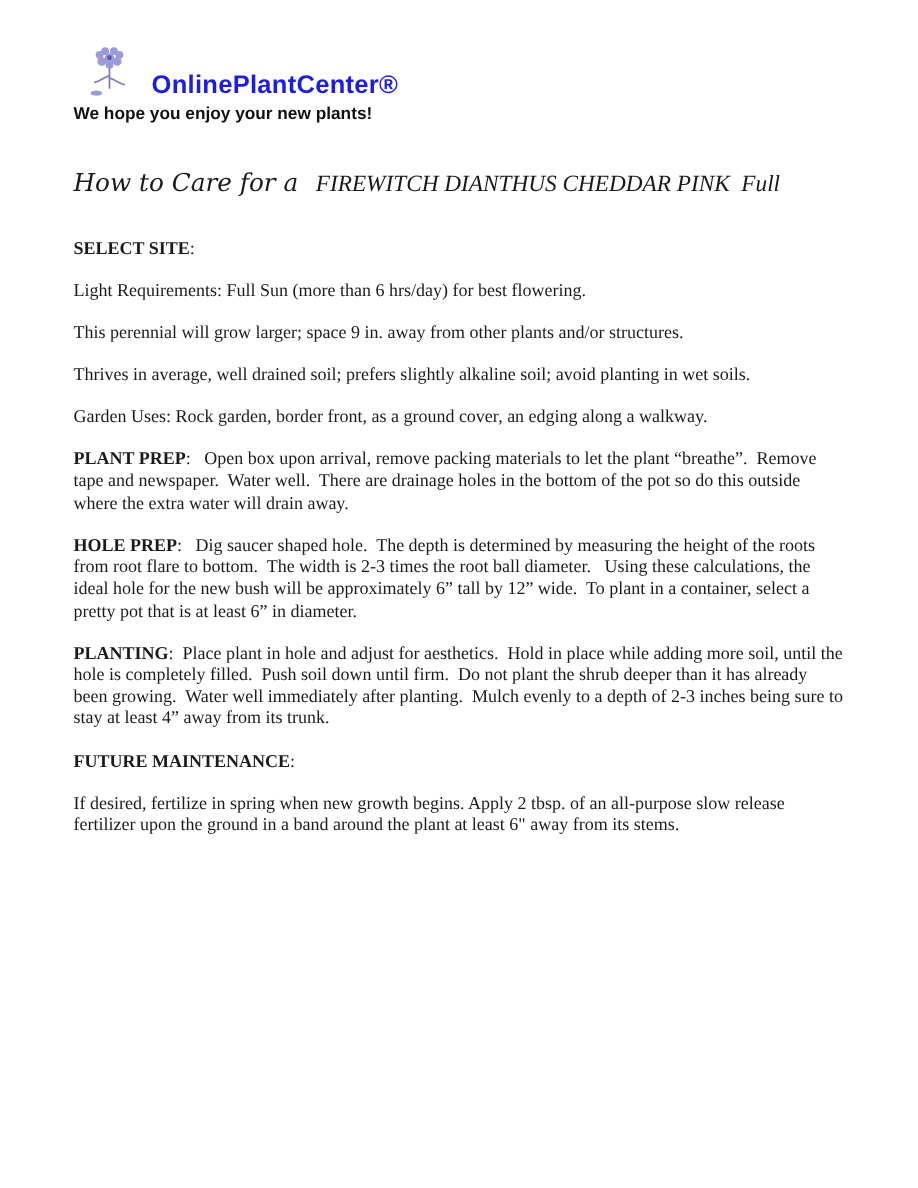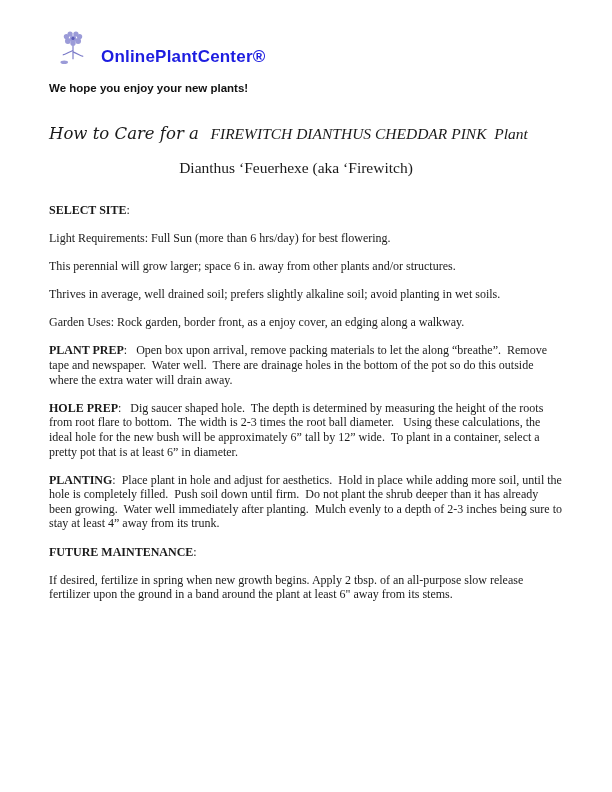--- a/index.html
+++ b/index.html
@@ -26,21 +26,21 @@
     color: #1d1de0;
     margin-left: 10px;
     letter-spacing: 0.2px;
     padding-bottom: 1px;
   }
   .tagline {
     font-family: "Liberation Sans", sans-serif;
     font-size: 11.5px;
     font-weight: bold;
     color: #111111;
-    margin-top: 14px;
+    margin-top: 2px;
   }
 
   
   .title-block { margin-top: 30px; }
   .title-line1 { font-size: 15.5px; white-space: pre-wrap; }
   .script {
     font-family: "DejaVu Serif", serif;
     font-style: italic;
     font-size: 16.5px;
     text-align: right;
@@ -104,38 +104,37 @@
         <circle cx="12" cy="5.8" r="1.1" fill="#5a5ab8"></circle>
       </svg>
       <div class="brand">OnlinePlantCenter®</div>
     </div>
     <div class="tagline">We hope you enjoy your new plants!</div>
   </div>
 
   <div class="content">
 
     <div class="title-block">
-      <div class="title-line1"><span class="script">How to Care for a</span><span>   </span><span class="plant-name">FIREWITCH DIANTHUS CHEDDAR PINK</span><span>  </span><span class="plant-name">Plant</span></div>
-      <div class="subtitle">Dianthus ‘Feuerhexe (aka ‘Firewitch)</div>
+      <div class="title-line1"><span class="script">How to Care for a</span><span>   </span><span class="plant-name">FIREWITCH DIANTHUS CHEDDAR PINK</span><span>  </span><span class="plant-name">Full</span></div>
     </div>
 
     <div class="body-text">
 
       <p class="para"><span class="lead">SELECT SITE</span><span>:</span></p>
 
       <p class="para">Light Requirements: Full Sun (more than 6 hrs/day) for best flowering.</p>
 
-      <p class="para">This perennial will grow larger; space 6 in. away from other plants and/or structures.</p>
+      <p class="para">This perennial will grow larger; space 9 in. away from other plants and/or structures.</p>
 
       <p class="para">Thrives in average, well drained soil; prefers slightly alkaline soil; avoid planting in wet soils.</p>
 
-      <p class="para">Garden Uses: Rock garden, border front, as a enjoy cover, an edging along a walkway.</p>
+      <p class="para">Garden Uses: Rock garden, border front, as a ground cover, an edging along a walkway.</p>
 
 
-      <p class="para mt-lg"><span class="lead">PLANT PREP</span><span>:   Open box upon arrival, remove packing materials to let the along “breathe”.  Remove tape and newspaper.  Water well.  There are drainage holes in the bottom of the pot so do this outside where the extra water will drain away.</span></p>
+      <p class="para mt-lg"><span class="lead">PLANT PREP</span><span>:   Open box upon arrival, remove packing materials to let the plant “breathe”.  Remove tape and newspaper.  Water well.  There are drainage holes in the bottom of the pot so do this outside where the extra water will drain away.</span></p>
 
       <p class="para"><span class="lead">HOLE PREP</span><span>:   Dig saucer shaped hole.  The depth is determined by measuring the height of the roots from root flare to bottom.  The width is 2-3 times the root ball diameter.   Using these calculations, the ideal hole for the new bush will be approximately 6” tall by 12” wide.  To plant in a container, select a pretty pot that is at least 6” in diameter.</span></p>
 
       <p class="para"><span class="lead">PLANTING</span><span>:  Place plant in hole and adjust for aesthetics.  Hold in place while adding more soil, until the hole is completely filled.  Push soil down until firm.  Do not plant the shrub deeper than it has already been growing.  Water well immediately after planting.  Mulch evenly to a depth of 2-3 inches being sure to stay at least 4” away from its trunk.</span></p>
 
       <p class="para"><span class="lead">FUTURE MAINTENANCE</span><span>:</span></p>
 
 
       <p class="para">If desired, fertilize in spring when new growth begins. Apply 2 tbsp. of an all-purpose slow release fertilizer upon the ground in a band around the plant at least 6" away from its stems.</p>
 

